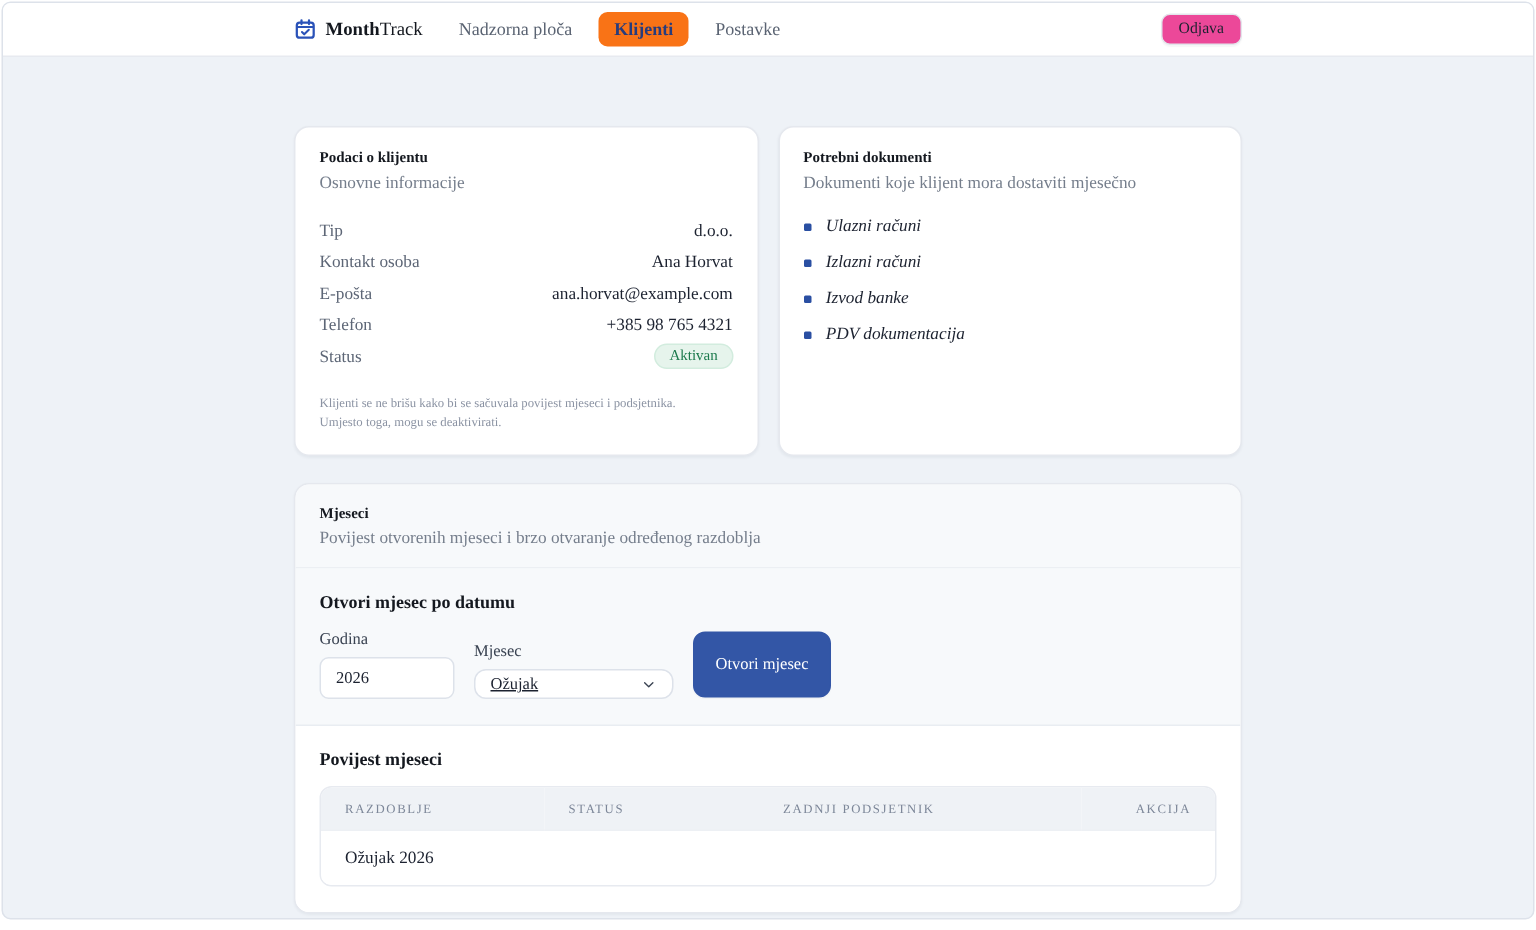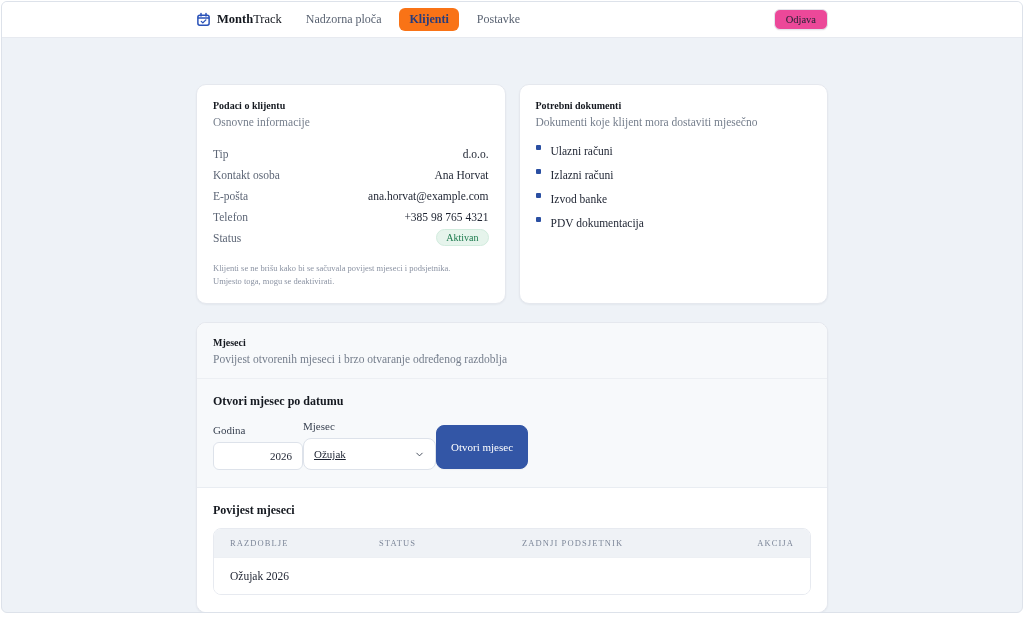--- a/index.html
+++ b/index.html
@@ -46,33 +46,33 @@
   .kv-list { margin-top:15px; }
   .kv-row { display:flex; justify-content:space-between; align-items:center; height:21px; }
   .kv-label { font-size:11.5px; color:#5d6676; }
   .kv-value { font-size:11.5px; color:#1c2230; }
   .badge { display:inline-block; font-size:10px; padding:2px 9px; border-radius:999px; }
   .badge.green { background:#e6f4ec; color:#1c7a4d; border:1px solid #d2ecde; }
   .footnote { margin-top:14px; font-size:8.5px; line-height:1.55; color:#8b93a3; padding-right:14px; }
 
   
   .doc-list { margin-top:17px; list-style:none; }
-  .doc-item { display:flex; align-items:flex-start; gap:10px; font-size:11.5px; color:#1c2230; margin-bottom:12px; }
+  .doc-item { display:flex; align-items:center; gap:10px; font-size:11.5px; color:#1c2230; margin-bottom:12px;font-style:italic; }
   .bullet { width:5px; height:5px; background:#2a4fa2; border-radius:1px; flex:none; }
 
   
   .months-card { margin-top:18px; overflow:hidden; }
   .months-head { background:#f7f9fb; padding:14px 16px 13px; border-bottom:1px solid #ecEFf3; border-bottom:1px solid #ecEff3; }
   .months-form { background:#f7f9fb; padding:15px 16px 17px; border-bottom:1px solid #e9edf2; }
   .section-title { font-size:12px; font-weight:bold; color:#14181f; }
-  .form-row { display:flex; align-items:flex-end; margin-top:11px; }
+  .form-row { display:flex; align-items:flex-end; gap:13px; margin-top:11px; }
   .field label { display:block; font-size:11px; color:#3a4352; margin-bottom:6px; }
   .text-input { width:90px; height:28px; border:1px solid #dde2ea; border-radius:6px; background:#ffffff;
-                font-family:inherit; font-size:11px; color:#1c2230; padding:0 10px;text-align:right; }
-  .select { width:133px; height:32px; border:1px solid #dde2ea; border-radius:8px; background:#ffffff;
+                font-family:inherit; font-size:11px; color:#1c2230; padding:0 10px; }
+  .select { width:133px; height:20px; border:1px solid #dde2ea; border-radius:8px; background:#ffffff;
             display:flex; align-items:center; justify-content:space-between; padding:0 10px; cursor:pointer;text-decoration:underline; }
   .select-value { font-size:11px; color:#1c2230; }
   .btn.submit { font-size:11px; padding:15px 14px; border-radius:8px; margin-bottom:1px; }
 
   .months-history { background:#ffffff; padding:15px 16px 17px; }
   .table-wrap { margin-top:10px; border:1px solid #e7eaf0; border-radius:8px; overflow:hidden; }
   table { width:100%; border-collapse:collapse; }
   thead th { background:#eff2f6; font-size:8.5px; font-weight:normal; letter-spacing:1.1px;
              text-transform:uppercase; color:#7d8799; text-align:left; padding:9px 16px; }
   thead th:last-child { text-align:right; }

